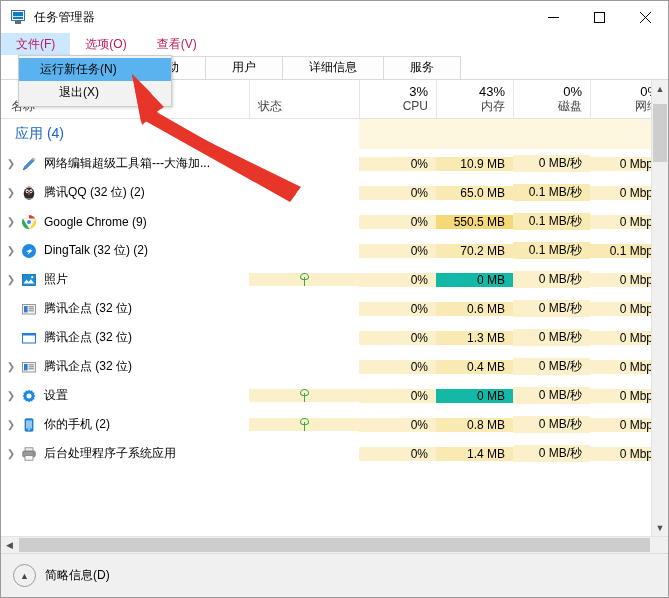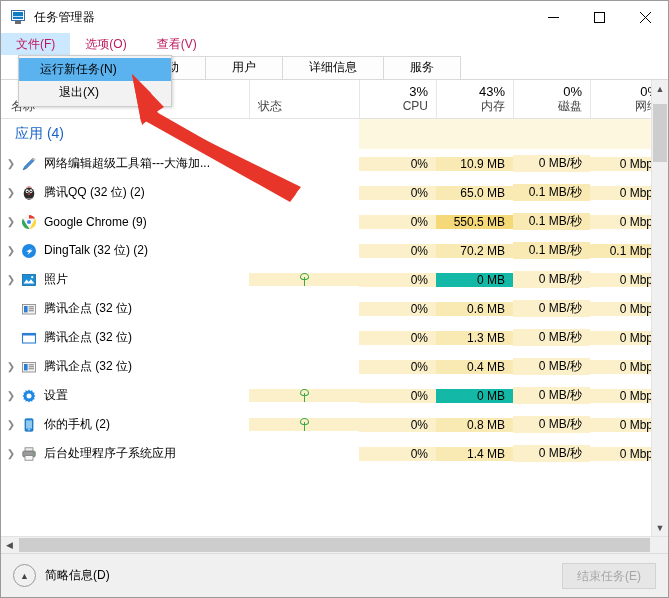--- a/index.html
+++ b/index.html
@@ -457,21 +457,20 @@
   <div class="hsb">
     <div class="harr">◀</div>
     <div class="hthumb"></div>
   </div>
 
   <div class="footer">
     <div class="fewer">
       <div class="circ">▲</div>
       <div class="ftext">简略信息(D)</div>
     </div>
-    <div class="endbtn">结束任务(E)</div>
   </div>
 
   <div class="dropdown">
     <div class="dd-item sel">运行新任务(N)</div>
     <div class="dd-item">退出(X)</div>
   </div>
 
   <svg class="annot" viewBox="0 0 669 598">
     <g>
       <path d="M131 73 L160 104 L150 110 L186 130 L300 186 L292 196 L170 122 L163 130 L150 92 Z" fill="#e8352a"></path>

